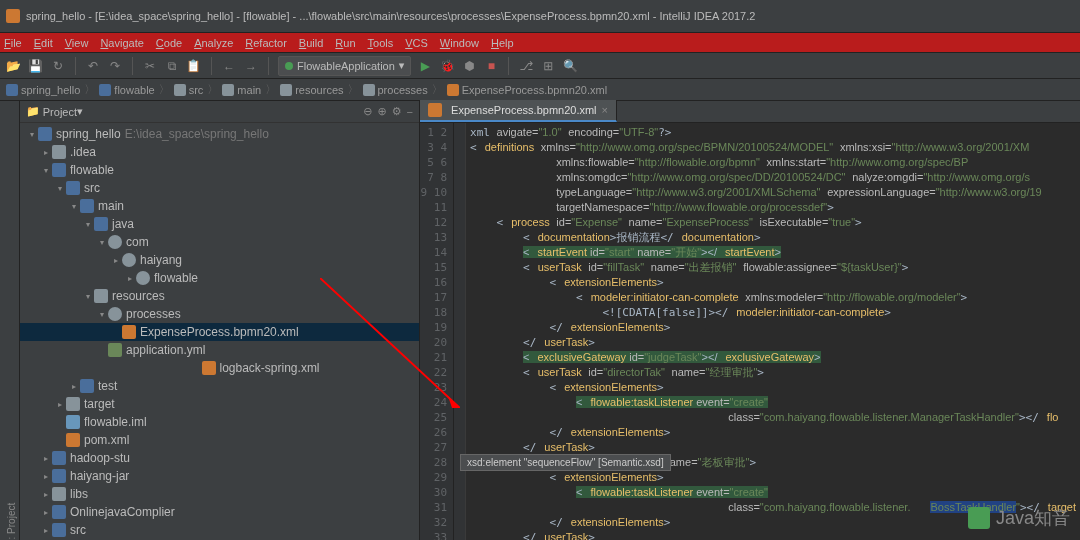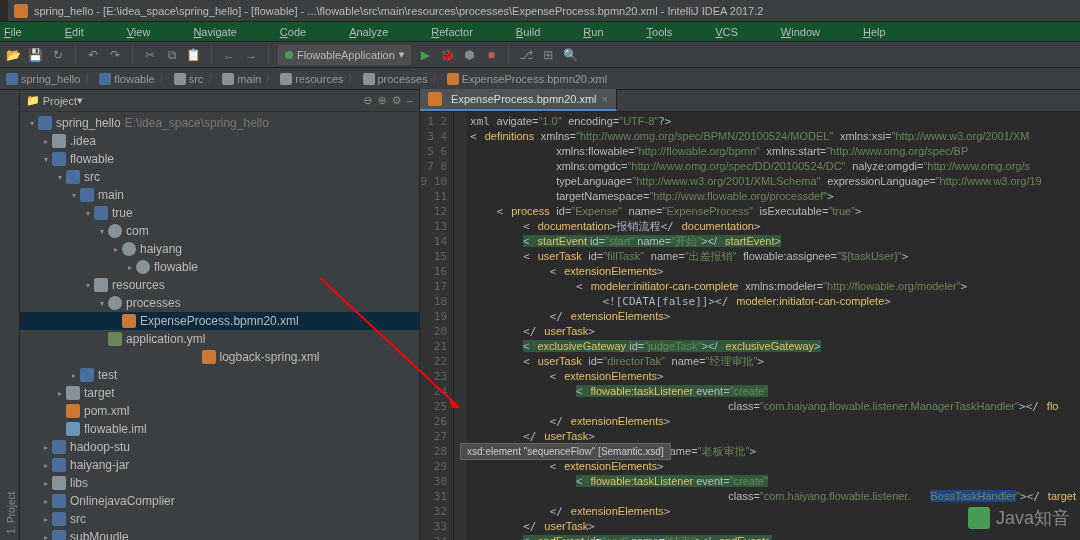--- a/index.html
+++ b/index.html
@@ -1,19 +1,19 @@
 <!DOCTYPE html>
 <html><head>
 <meta charset="utf-8">
 <style>
 * { margin:0; padding:0; box-sizing:border-box; font-family:"Segoe UI",Arial,sans-serif; }
 body { background:#2b2b2b; color:#a9b7c6; font-size:11px; width:1080px; height:540px; overflow:hidden; position:relative; }
-.titlebar { background:#3c3f41; height:22px; display:flex; align-items:center; padding:0 6px; color:#bbb; font-size:11px; border-bottom:1px solid #222;margin-left:8px; }
+.titlebar { background:#3c3f41; height:33px; display:flex; align-items:center; padding:0 6px; color:#bbb; font-size:11px; border-bottom:1px solid #222; }
 .titlebar .ico { width:14px; height:14px; background:#cc7832; margin-right:6px; border-radius:2px; }
-.menubar { background:#14532d; height:20px; display:flex; align-items:center; padding:0 4px; font-size:11px; border-bottom:1px solid #222;gap:31px; }
+.menubar { background:#b91c1c; height:20px; display:flex; align-items:center; padding:0 4px; font-size:11px; border-bottom:1px solid #222; }
 .menubar span { margin-right:12px; color:#bbb; cursor:pointer; }
 .menubar span u { text-decoration:underline; }
 .toolbar { background:#3c3f41; height:26px; display:flex; align-items:center; padding:0 6px; border-bottom:1px solid #222; gap:6px; }
 .tbtn { width:16px; height:16px; display:inline-flex; align-items:center; justify-content:center; color:#888; cursor:pointer; font-size:12px; }
 .tsep { width:1px; height:18px; background:#555; margin:0 3px; }
 .runcfg { background:#4b4d4f; border:1px solid #555; height:20px; display:flex; align-items:center; padding:0 6px; gap:4px; color:#bbb; border-radius:2px; }
 .runcfg .grn { width:8px; height:8px; background:#499c54; border-radius:50%; }
 .breadcrumb { background:#3c3f41; height:22px; display:flex; align-items:center; padding:0 6px; font-size:11px; color:#999; gap:4px; border-bottom:1px solid #222; }
 .bc-item { display:flex; align-items:center; gap:3px; }
 .bc-ico { width:12px; height:12px; border-radius:2px; }
@@ -191,21 +191,21 @@
           <span class="nm">src</span>
         </div>
         <div class="node" style="padding-left: 48px;">
           <span class="arr">▾</span>
           <span class="nic i-fldb"></span>
           <span class="nm">main</span>
         </div>
         <div class="node" style="padding-left: 62px;">
           <span class="arr">▾</span>
           <span class="nic i-fldb"></span>
-          <span class="nm">true</span>
+          <span class="nm">java</span>
         </div>
         <div class="node" style="padding-left: 76px;">
           <span class="arr">▾</span>
           <span class="nic i-pkg"></span>
           <span class="nm">com</span>
         </div>
         <div class="node" style="padding-left: 90px;">
           <span class="arr">▸</span>
           <span class="nic i-pkg"></span>
           <span class="nm">haiyang</span>
@@ -245,27 +245,27 @@
           <span class="nic i-fldb"></span>
           <span class="nm">test</span>
         </div>
         <div class="node" style="padding-left: 34px;">
           <span class="arr">▸</span>
           <span class="nic i-fld"></span>
           <span class="nm">target</span>
         </div>
         <div class="node" style="padding-left: 34px;">
           <span class="arr"></span>
+          <span class="nic i-iml"></span>
+          <span class="nm">flowable.iml</span>
+        </div>
+        <div class="node" style="padding-left: 34px;">
+          <span class="arr"></span>
           <span class="nic i-xml"></span>
           <span class="nm">pom.xml</span>
-        </div>
-        <div class="node" style="padding-left: 34px;">
-          <span class="arr"></span>
-          <span class="nic i-iml"></span>
-          <span class="nm">flowable.iml</span>
         </div>
         <div class="node" style="padding-left: 20px;">
           <span class="arr">▸</span>
           <span class="nic i-mod"></span>
           <span class="nm">hadoop-stu</span>
         </div>
         <div class="node" style="padding-left: 20px;">
           <span class="arr">▸</span>
           <span class="nic i-mod"></span>
           <span class="nm">haiyang-jar</span>

